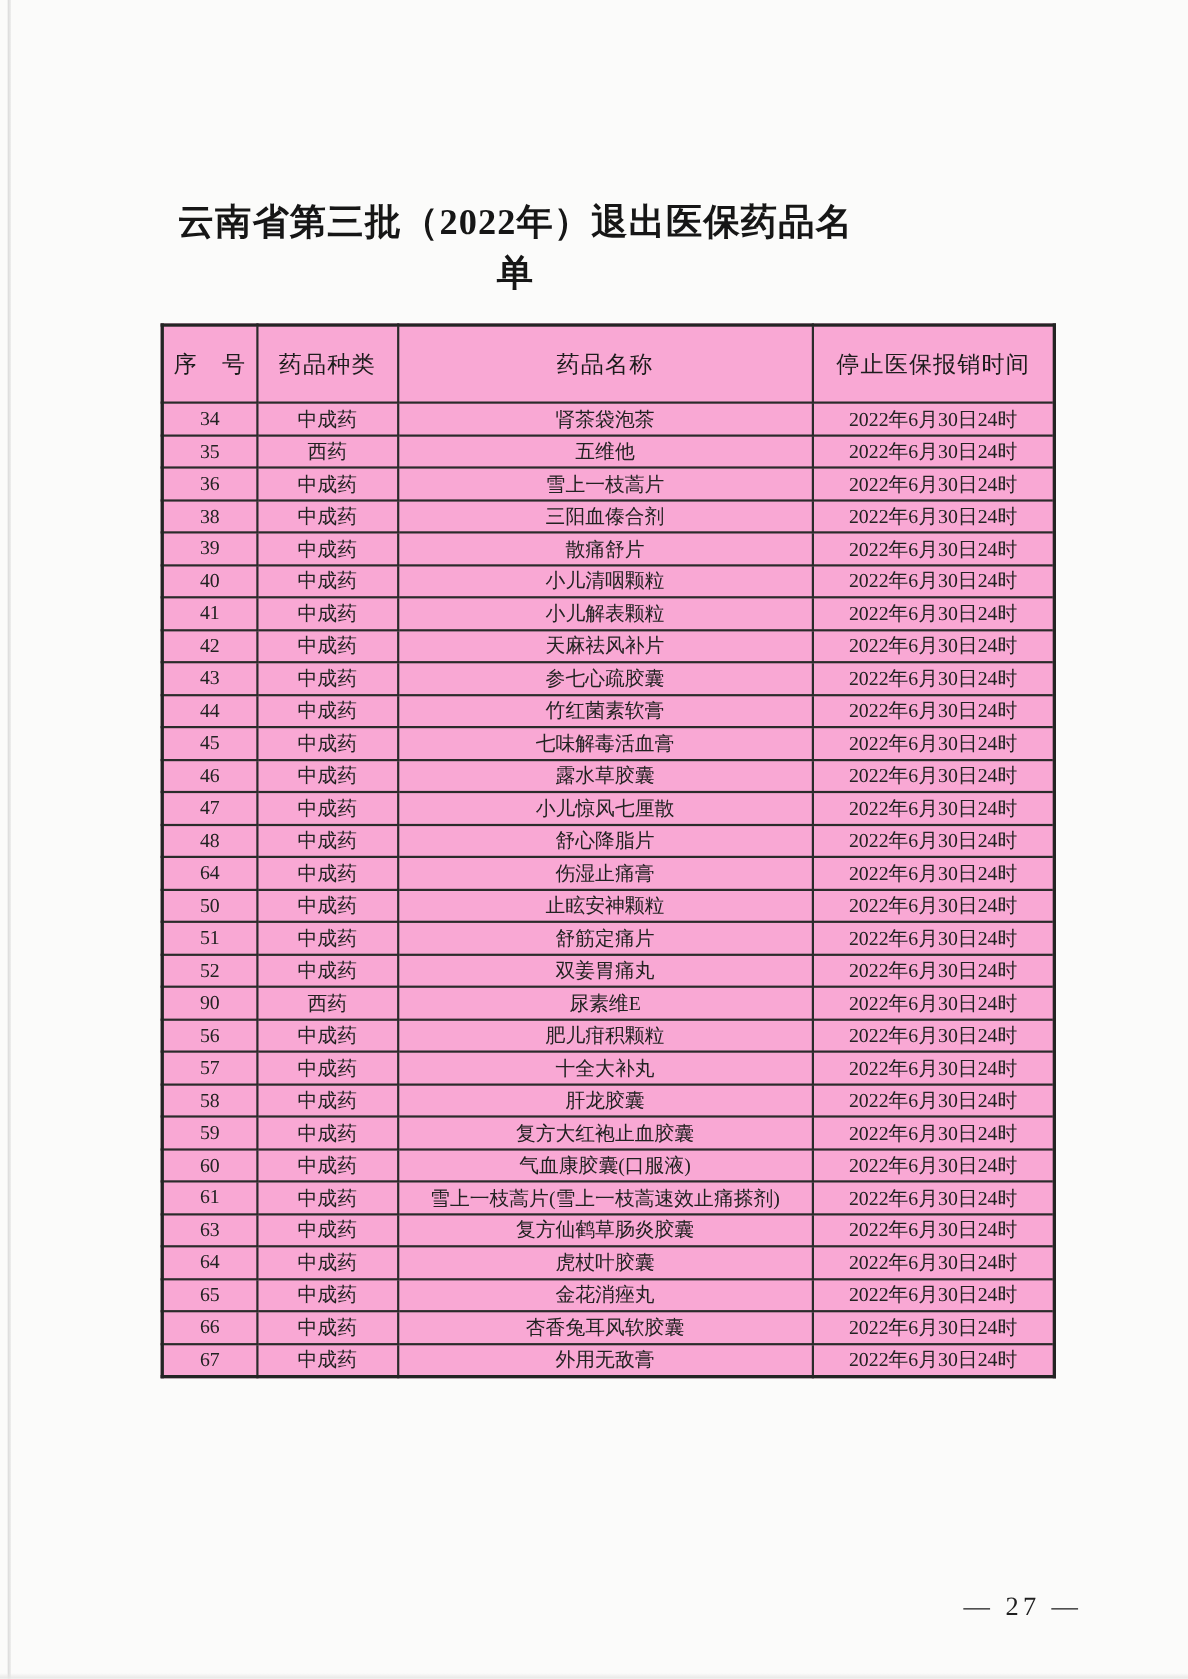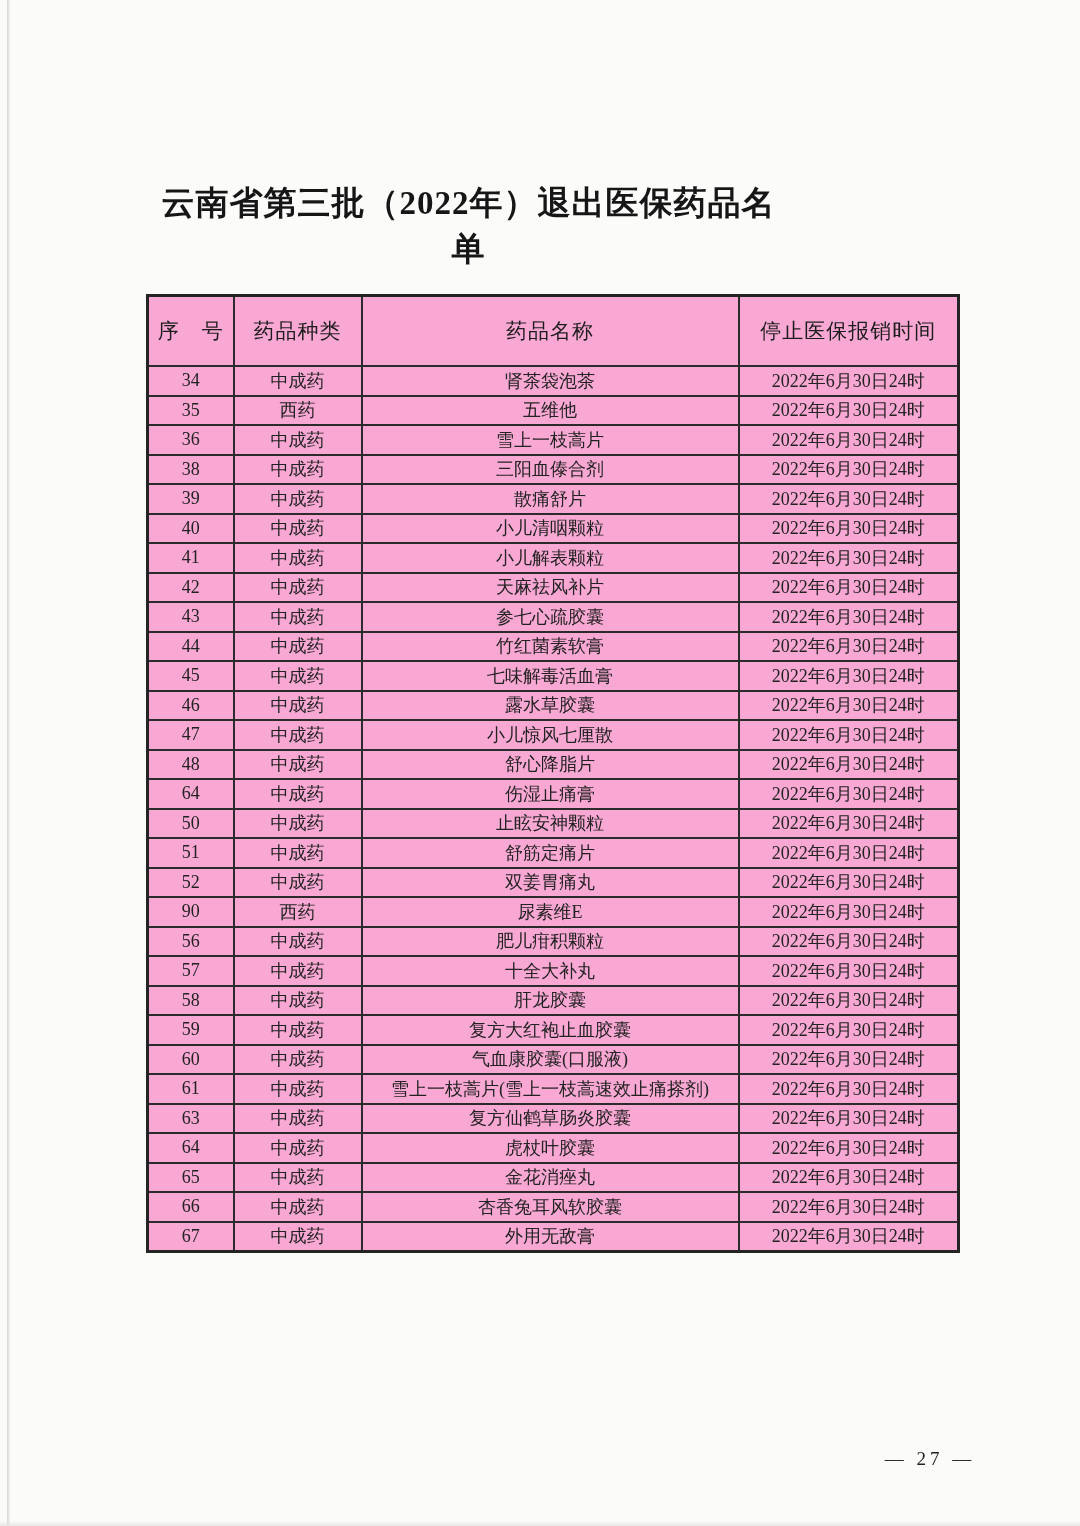--- a/index.html
+++ b/index.html
@@ -81,21 +81,21 @@
   col.col-serial   { width: 86px; }
   col.col-category { width: 128px; }
   col.col-name     { width: 377px; }
   col.col-time     { width: 220px; }
   .page-number {
     position: absolute;
     left: 790px;
     top: 1448px;
     width: 280px;
     text-align: center;
-    font-size: 19px;
+    font-size: 24px;
     letter-spacing: 4px;
     color: #1f1f1f;
   }
 </style>
 </head>
 <body>
 
 <div class="scan-edge-left"></div>
 <div class="scan-edge-bottom"></div>
 

